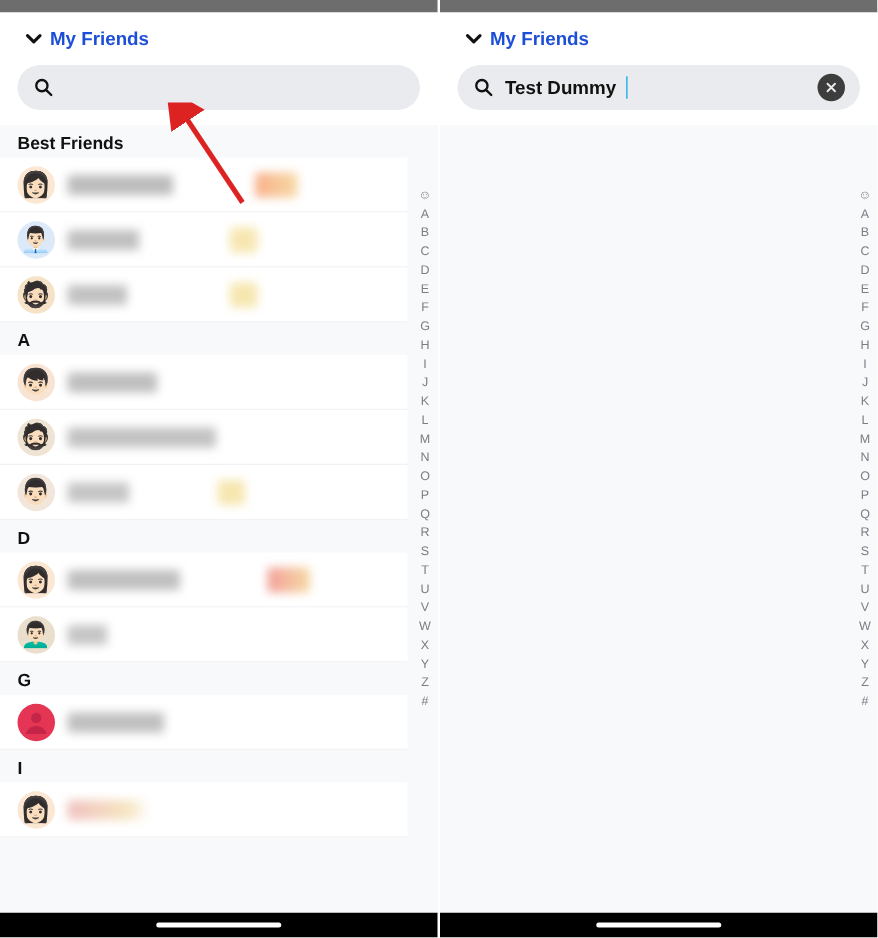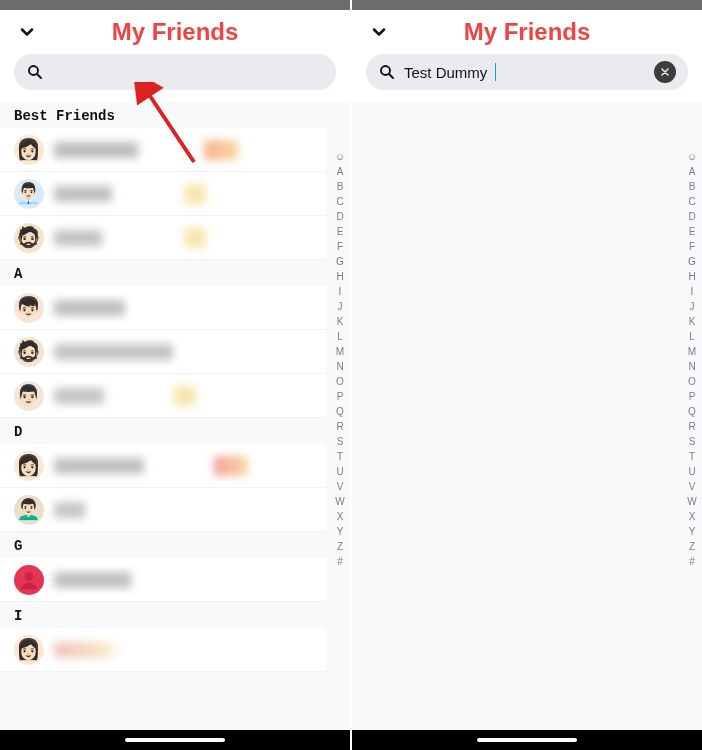--- a/index.html
+++ b/index.html
@@ -31,24 +31,24 @@
     padding: 8px 14px 6px;
     background: #fff;
   }
   .header .chevron {
     width: 26px; height: 26px;
     display: flex; align-items: center; justify-content: center;
     cursor: pointer;
   }
   .header .title {
     flex: 1;
-    text-align: center;
+    text-align: left;
     font-weight: 700;
-    font-size: 24px;
-    color: #ef4444;
+    font-size: 15px;
+    color: #1d4ed8;
     margin-right: 26px;
   }
   .search-wrap {
     background: #fff;
     padding: 2px 14px 12px;
   }
   .search {
     background: #e9ebee;
     border-radius: 22px;
     height: 36px;
@@ -78,21 +78,20 @@
     display:inline-block;
     width:1px; height:18px;
     background:#0aa6e8;
     vertical-align:middle;
   }
   .content {
     flex: 1;
     overflow: hidden;
     position: relative;
     background: #f8f9fa;
-    font-family: Liberation Mono, monospace;
   }
   .scroll {
     position: absolute; inset: 0;
     padding-right: 24px;
     overflow: hidden;
   }
   .section-title {
     font-size: 14px;
     font-weight: 700;
     color: #111;
@@ -313,21 +312,21 @@
     </div>
     <div class="title">My Friends</div>
   </div>
 
   <div class="search-wrap">
     <div class="search">
       <svg class="magnifier" viewBox="0 0 24 24">
           <circle cx="10" cy="10" r="6" stroke="#111" stroke-width="2.5" fill="none"></circle>
           <line x1="15" y1="15" x2="20" y2="20" stroke="#111" stroke-width="2.5" stroke-linecap="round"></line>
         </svg>
-      <span style="font-size:15px;color:#111;">Test Dummy</span>
+      <span style="font-size:15px;color:#111;font-weight:bold;">Test Dummy</span>
         <span class="caret"></span>
       <div style="flex:1"></div>
       <div class="clear-btn">
         <svg width="12" height="12" viewBox="0 0 24 24">
             <path d="M6 6l12 12M18 6L6 18" stroke="#e9ebee" stroke-width="3" stroke-linecap="round"></path>
           </svg>
       </div>
     </div>
   </div>
 

